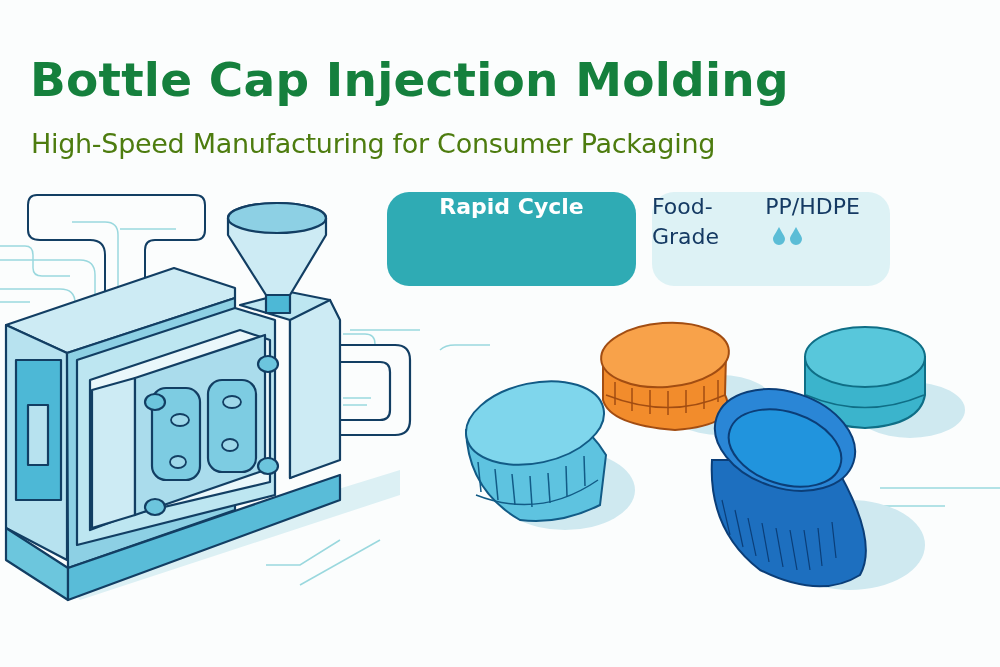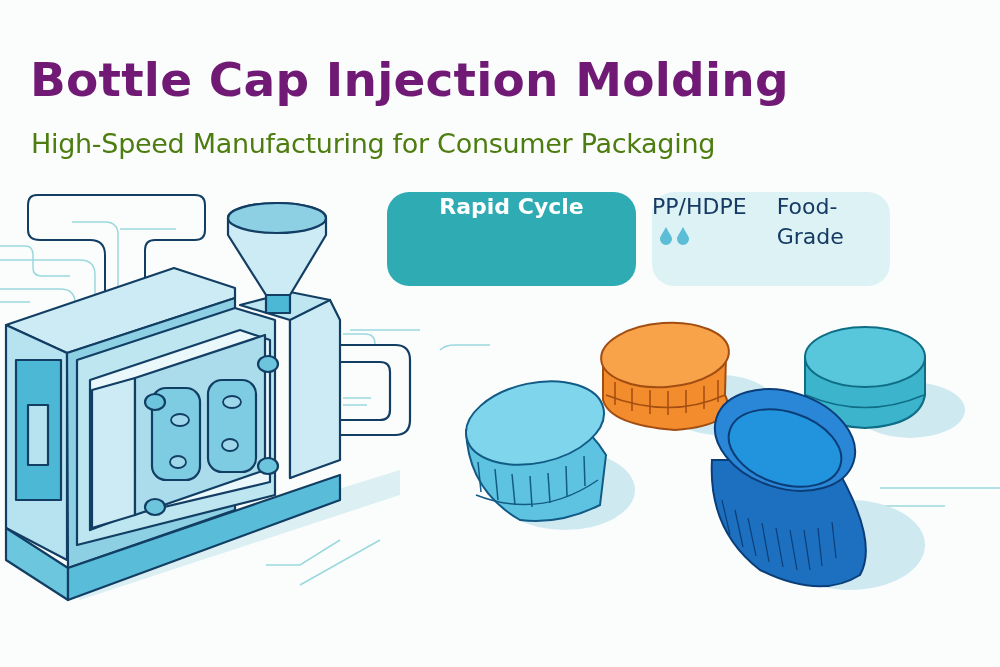--- a/index.html
+++ b/index.html
@@ -1,42 +1,42 @@
 <!DOCTYPE html>
 <html><head>
 <meta charset="utf-8">
 <style>
   html, body { margin:0; padding:0; }
   body { width:1000px; height:667px; background:#fbfdfd; position:relative; overflow:hidden; font-family:"DejaVu Sans", sans-serif; }
-  .title { position:absolute; left:30px; top:52px; font-size:47px; font-weight:bold; color:#701a75; letter-spacing:0.2px; white-space:nowrap; }
+  .title { position:absolute; left:30px; top:52px; font-size:47px; font-weight:bold; color:#15803d; letter-spacing:0.2px; white-space:nowrap; }
   .subtitle { position:absolute; left:31px; top:128px; font-size:27px; color:#4d7c0f; white-space:nowrap; letter-spacing:-0.3px; }
   .badge { position:absolute; border-radius:22px; display:flex; flex-direction:row; justify-content:center; font-size:22px; line-height:30px; }
   .badge-rapid { left:387px; top:192px; width:249px; height:94px; background:#2fabb4; color:#ffffff; font-weight:600; }
   .badge-food { left:652px; top:192px; width:238px; height:94px; background:#ddf2f5; color:#153a63; }
   svg.art { position:absolute; left:0; top:0; }
 </style>
 </head>
 <body>
 
 <div class="title">Bottle Cap Injection Molding</div>
 <div class="subtitle">High-Speed Manufacturing for Consumer Packaging</div>
 
 <div class="badge badge-rapid">
   <span>Rapid Cycle</span>
 </div>
 
 <div class="badge badge-food">
+  <span>Food-Grade</span>
   <span>
     <span>PP/HDPE</span>
     <svg width="34" height="20" viewBox="0 0 34 20" style="vertical-align:-2px;margin-left:6px;">
       <path d="M8 1 C5 7 2 10 2 13 a6 6 0 0 0 12 0 C14 10 11 7 8 1Z" fill="#5bbdd6"></path>
       <path d="M25 1 C22 7 19 10 19 13 a6 6 0 0 0 12 0 C31 10 28 7 25 1Z" fill="#5bbdd6"></path>
     </svg>
   </span>
-  <span>Food-Grade</span>
 </div>
 
 <svg class="art" width="1000" height="667" viewBox="0 0 1000 667">
 
   <g fill="none" stroke="#9ad8de" stroke-width="1.5">
     <path d="M0 246 H25 Q33 246 33 255 V268 Q33 276 42 276 H70"></path>
     <path d="M0 260 H80 Q95 260 95 275 V305"></path>
     <path d="M0 289 H60 Q75 289 75 303 V320"></path>
     <path d="M0 302 H30"></path>
     <path d="M72 222 H105 Q118 222 118 235 V300"></path>

